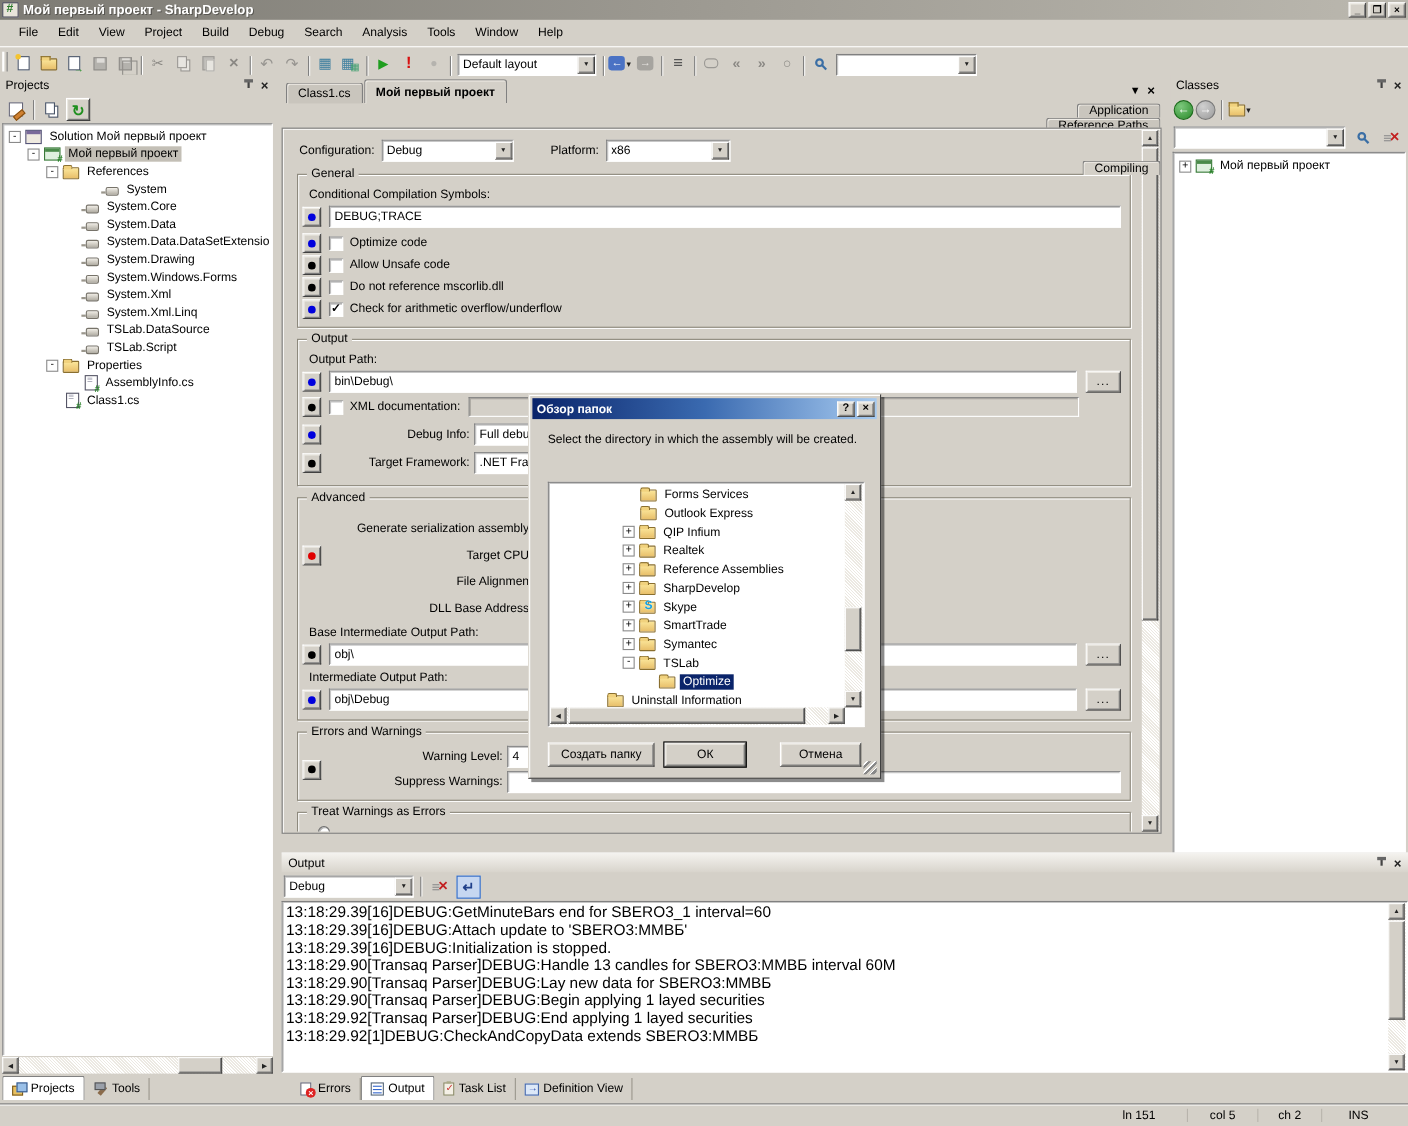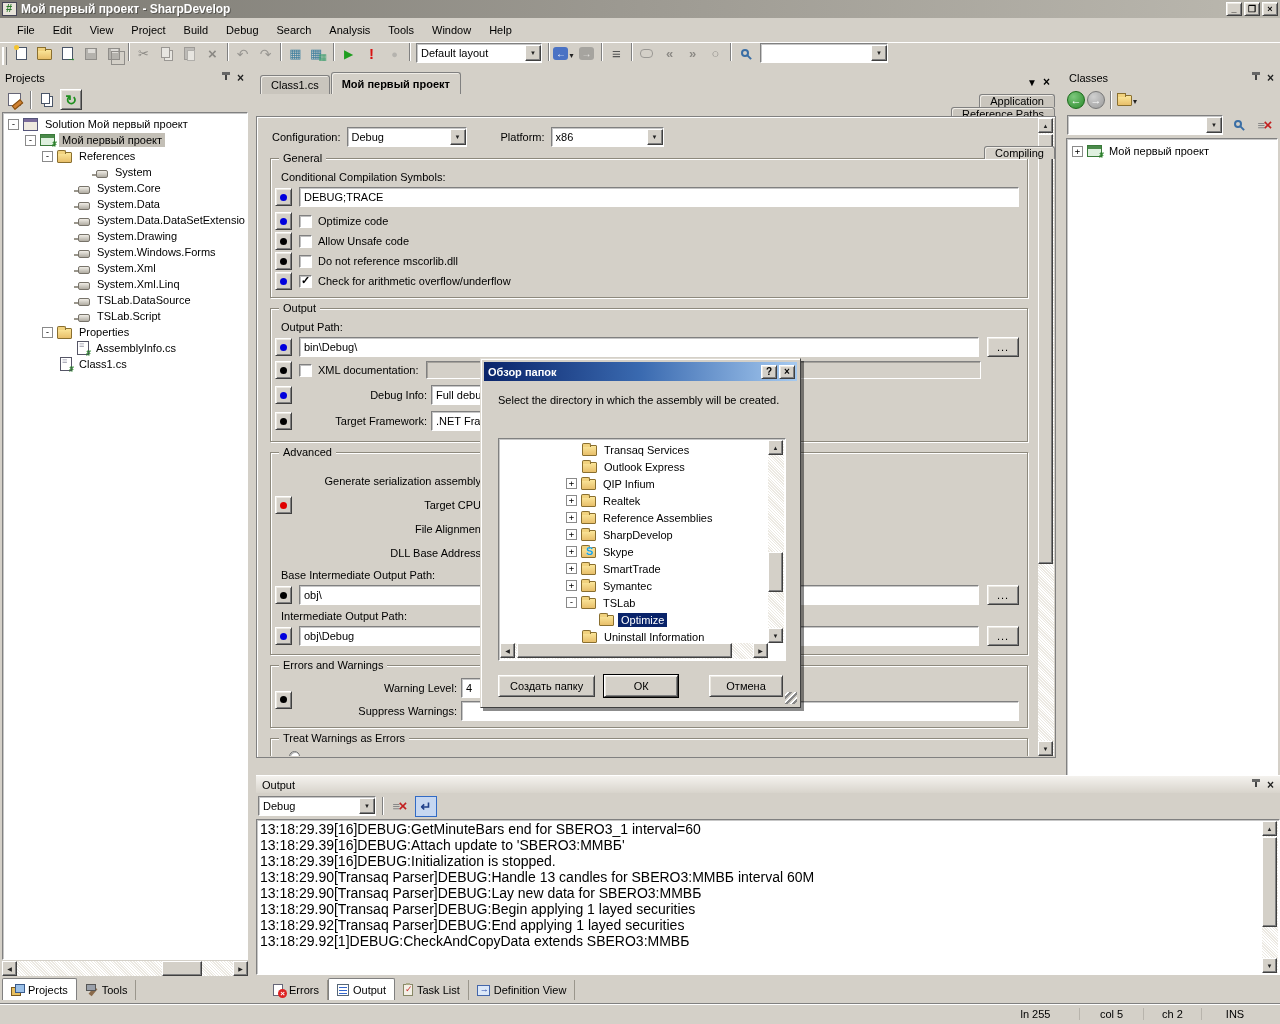--- a/index.html
+++ b/index.html
@@ -13,21 +13,21 @@
 .combo-arrow{width:16px;height:16px;flex:none;margin-left:2px;background:#d4d0c8;border:1px solid;border-color:#fff #404040 #404040 #fff;box-shadow:inset -1px -1px 0 #808080;display:flex;align-items:center;justify-content:center;}
 .combo-arrow::before{content:"▼";font-size:6px;color:#222;}
 .titlebar{position:absolute;left:0;top:0;width:1280px;height:18px;background:linear-gradient(90deg,#7d7b74,#9d9a92,#bbb8af);display:flex;align-items:center;padding:1px 2px;}
 .titlebar .ttl{flex:1;color:#fff;font-weight:bold;font-size:12px;margin-left:4px;text-shadow:1px 1px 0 rgba(0,0,0,.35);}
 .winbtn{width:16px;height:14px;margin-left:2px;font-size:9px;font-weight:bold;display:flex;align-items:center;justify-content:center;}
 .appicon{width:15px;height:14px;background:#e8e4da;border:1px solid #445;position:relative;flex:none;}
 .appicon::before{content:"#";position:absolute;left:3px;top:-1px;color:#2a7a2a;font-weight:bold;font-size:11px;}
 #menubar{position:absolute;left:0;top:18px;width:1280px;height:24px;display:flex;align-items:center;padding-left:8px;}
 .menu-item{padding:4px 9px;}
 #toolbar{position:absolute;left:0;top:42px;width:1280px;height:26px;display:flex;align-items:center;border-top:1px solid #fff;}
-#toolbar-items{display:flex;align-items:flex-start;height:26px;}
+#toolbar-items{display:flex;align-items:flex-end;height:26px;}
 .tgrip{width:5px;height:18px;border-left:2px solid #fff;box-shadow:-1px 0 0 #808080 inset;margin:0 3px 0 2px;}
 .tbtn{width:23px;height:22px;display:flex;align-items:center;justify-content:center;flex:none;}
 .tsep{width:1px;height:18px;background:#808080;box-shadow:1px 0 0 #fff;margin:0 3px;flex:none;}
 .dis{filter:grayscale(1);opacity:.45;}
 .tdd::before{content:"▾";font-size:8px;margin-left:1px;color:#222;}
 .ti{display:flex;align-items:center;justify-content:center;font-size:12px;color:#333;}
 .ti-new-file,.ti-save-as{width:11px;height:13px;background:#fff;border:1px solid #4a5568;position:relative;}
 .ti-new-file::before{content:"";position:absolute;left:-3px;top:-3px;width:5px;height:5px;background:#f4c430;border-radius:50%;}
 .ti-save-as::before{content:"→";position:absolute;right:-4px;bottom:-4px;font-size:9px;color:#1f8f1f;font-weight:bold;}
 .ti-open-file{width:15px;height:11px;background:linear-gradient(#fbe69a,#e8bf6a);border:1px solid #8a6f2f;border-radius:1px;position:relative;margin-top:2px;}
@@ -669,21 +669,21 @@
     <span class="ttl">Обзор папок</span>
     <span class="dlg-tbtn raised">?</span>
     <span class="dlg-tbtn raised">×</span>
   </div>
   <div id="dlg-msg">Select the directory in which the assembly will be created.</div>
   <div class="treebox" id="dlg-treebox">
     <div id="dlg-tree">
         <div class="trow" style="padding-left: 66px;">
           <span class="exp-sp"></span>
           <span class="ic ic-folder"></span>
-          <span class="tlabel">Transaq Services</span>
+          <span class="tlabel">Forms Services</span>
         </div>
         <div class="trow" style="padding-left: 66px;">
           <span class="exp-sp"></span>
           <span class="ic ic-folder"></span>
           <span class="tlabel">Outlook Express</span>
         </div>
         <div class="trow" style="padding-left: 66px;">
           <span class="exp">+</span>
           <span class="ic ic-folder"></span>
           <span class="tlabel">QIP Infium</span>
@@ -721,21 +721,21 @@
         <div class="trow" style="padding-left: 66px;">
           <span class="exp">-</span>
           <span class="ic ic-folder"></span>
           <span class="tlabel">TSLab</span>
         </div>
         <div class="trow" style="padding-left: 83px;">
           <span class="exp-sp"></span>
           <span class="ic ic-folder"></span>
           <span class="tlabel lsel-dark">Optimize</span>
         </div>
-        <div class="trow" style="padding-left: 66px;">
+        <div class="trow" style="padding-left: 36px;">
           <span class="exp-sp"></span>
           <span class="ic ic-folder"></span>
           <span class="tlabel">Uninstall Information</span>
         </div>
       </div>
     <div class="vscroll" id="dlg-vscroll">
       <div class="sbtn" style="top:0;left:0;">▲</div>
       <div class="sbtn" style="bottom:0;left:0;">▼</div>
       <div class="sthumb" style="top:112px;left:0;width:15px;height:40px;"></div>
     </div>
@@ -807,17 +807,17 @@
         <span>Task List</span>
       </div>
       <div class="btab">
         <span class="bt bt-defview"></span>
         <span>Definition View</span>
       </div>
     </div>
 </div>
 
 <div id="statusbar">
-  <span class="st" style="width:88px;">ln 255</span>
+  <span class="st" style="width:88px;">ln 151</span>
   <span class="st" style="width:64px;">col 5</span>
   <span class="st" style="width:58px;">ch 2</span>
   <span class="st" style="width:66px;">INS</span>
 </div>
 
 </body></html>

